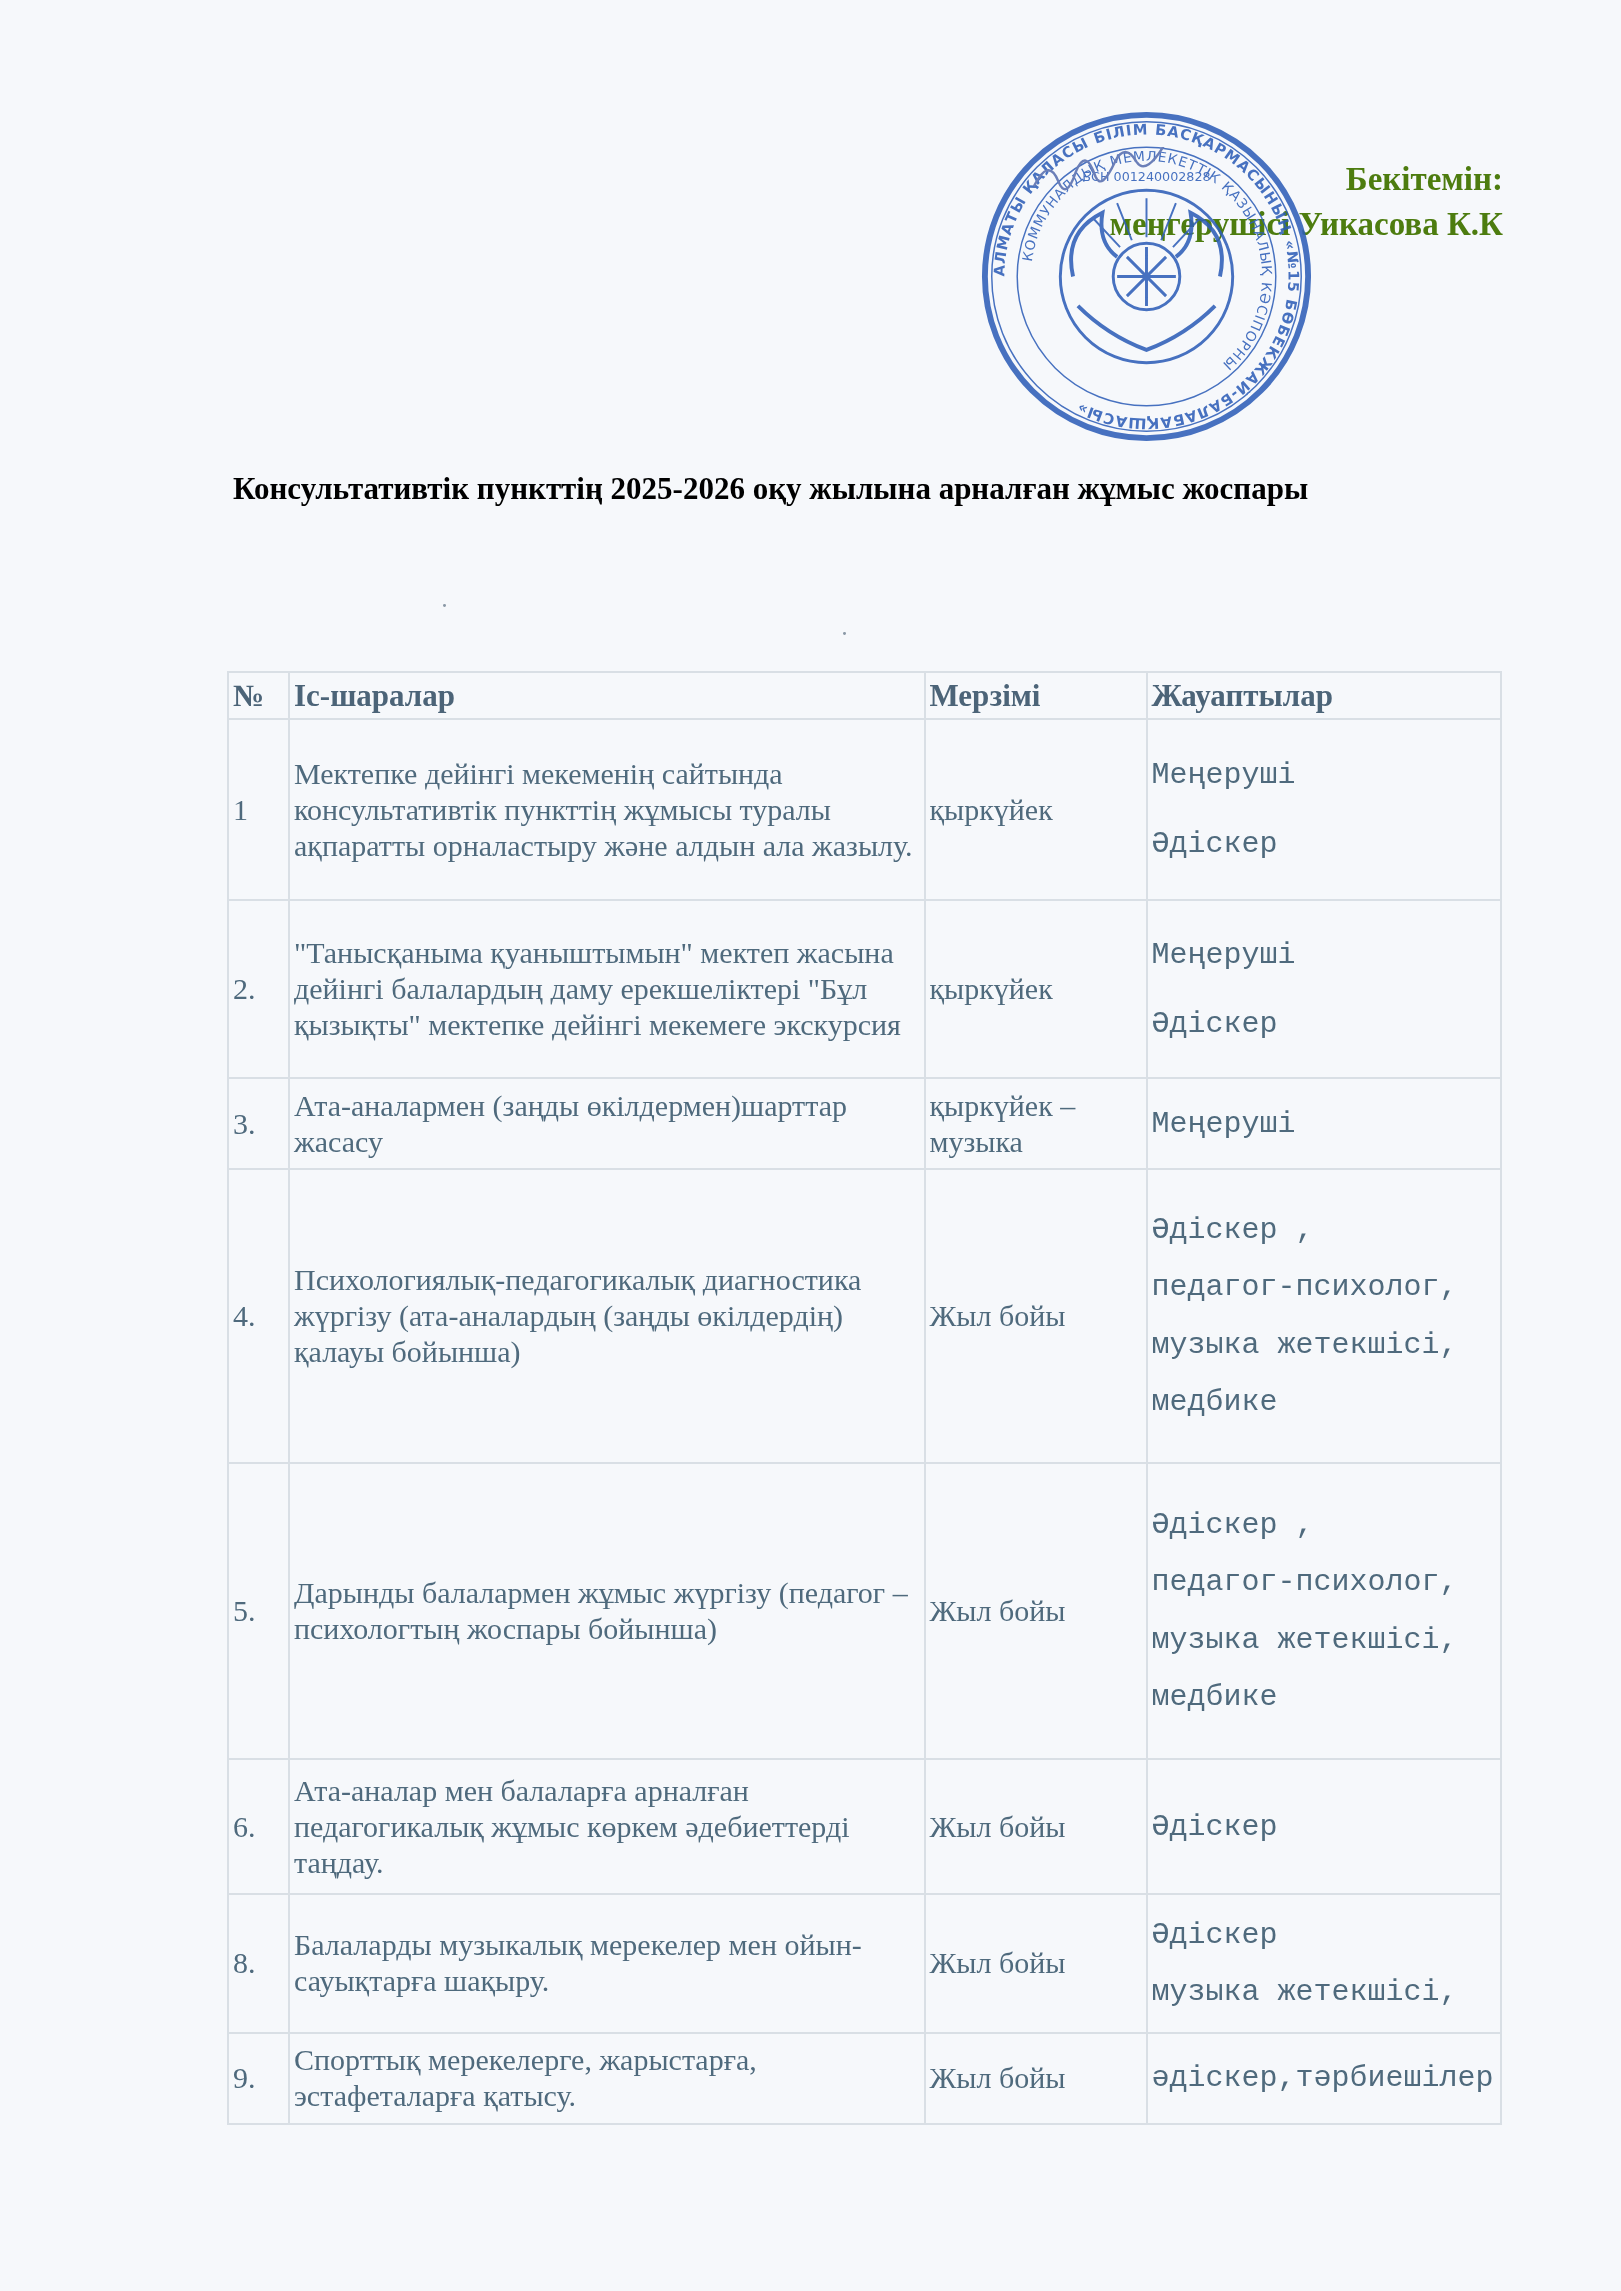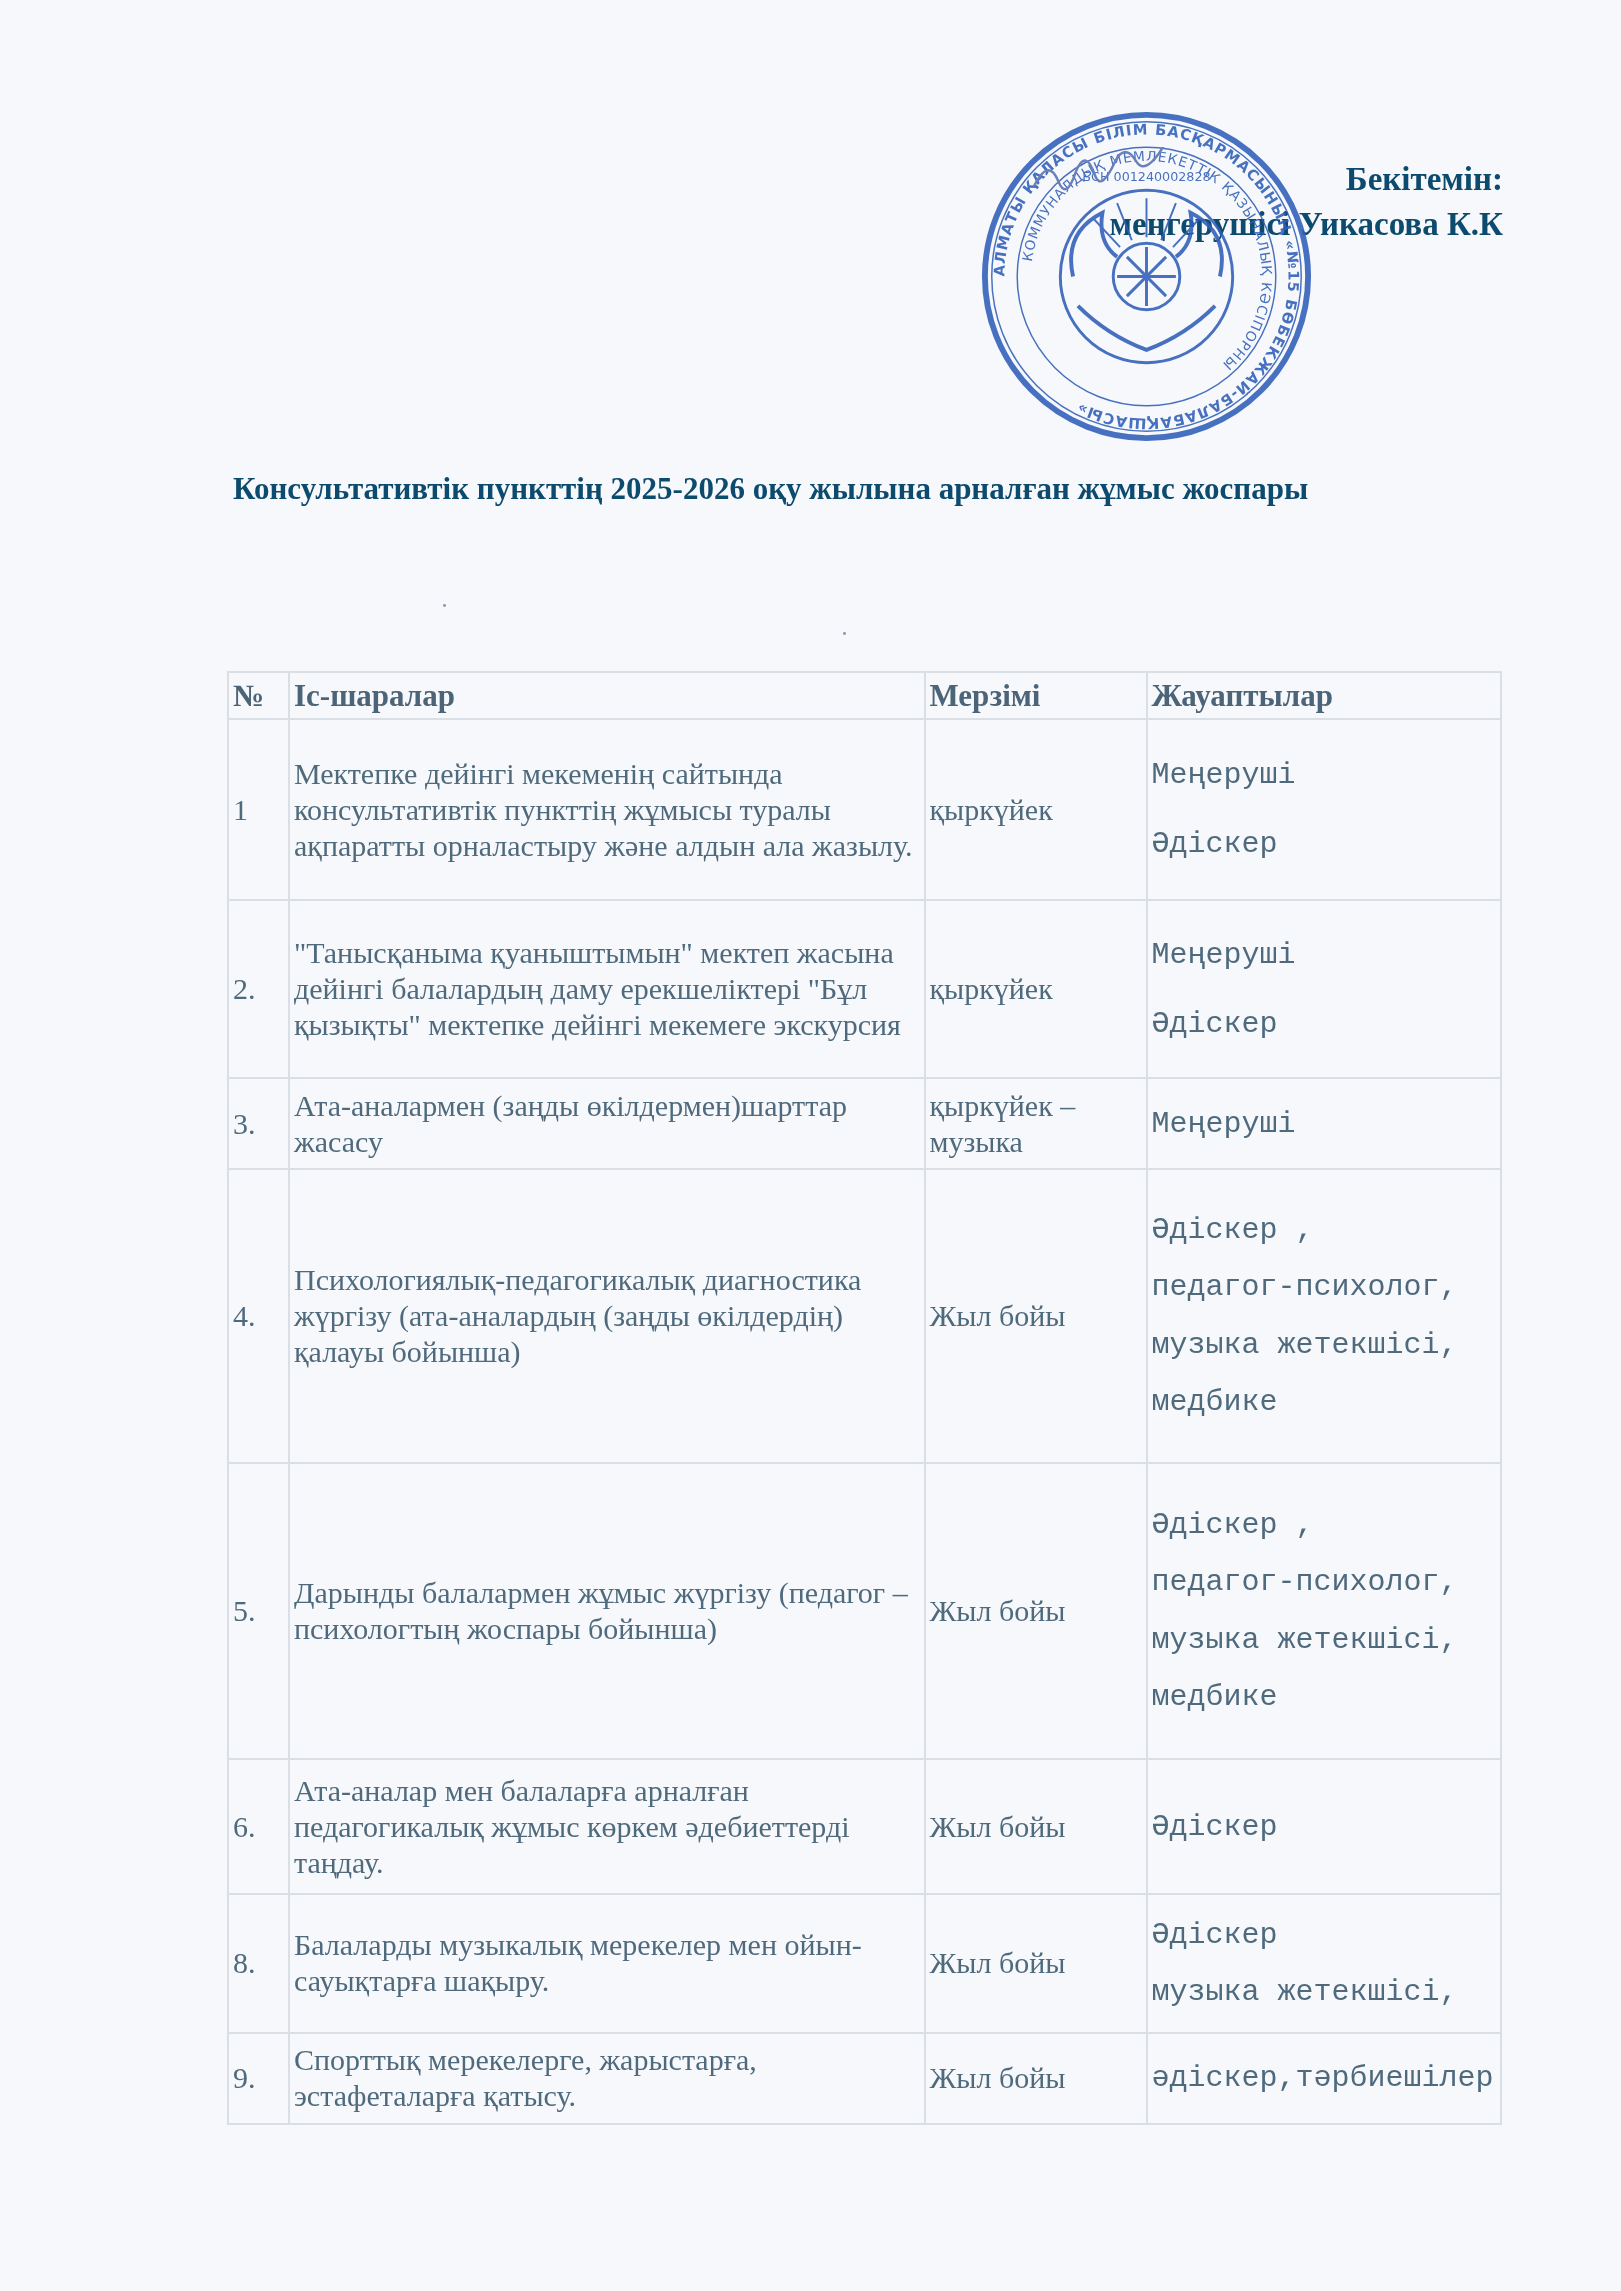--- a/index.html
+++ b/index.html
@@ -22,21 +22,21 @@
     }
     
     .approval {
       position: absolute;
       right: 118px;
       top: 157px;
       text-align: right;
       font-weight: bold;
       font-size: 33px;
       line-height: 45px;
-      color: #0c4a6e;
+      color: #4d7c0f;
       z-index: 1;
     }
     .approval div { white-space: nowrap; }
     
     .stamp {
       position: absolute;
       left: 980px;
       top: 110px;
       width: 333px;
       height: 333px;
@@ -53,21 +53,21 @@
     }
     
     .doc-title {
       position: absolute;
       left: 233px;
       top: 465px;
       width: 1206px;
       font-weight: bold;
       font-size: 31px;
       line-height: 47px;
-      color: #0c4a6e;
+      color: #000000;
     }
     
     .plan-table {
       position: absolute;
       left: 227px;
       top: 671px;
       width: 1275px;
       border-collapse: collapse;
       table-layout: fixed;
       font-size: 30px;

